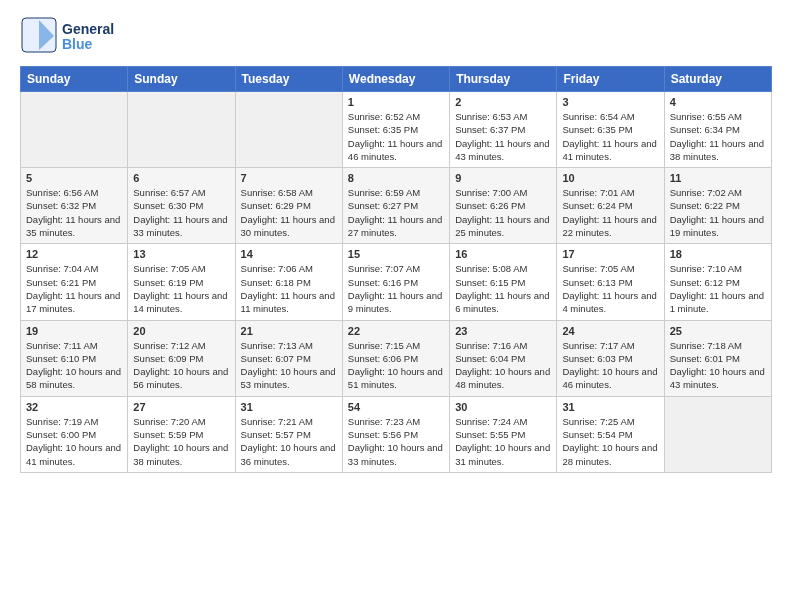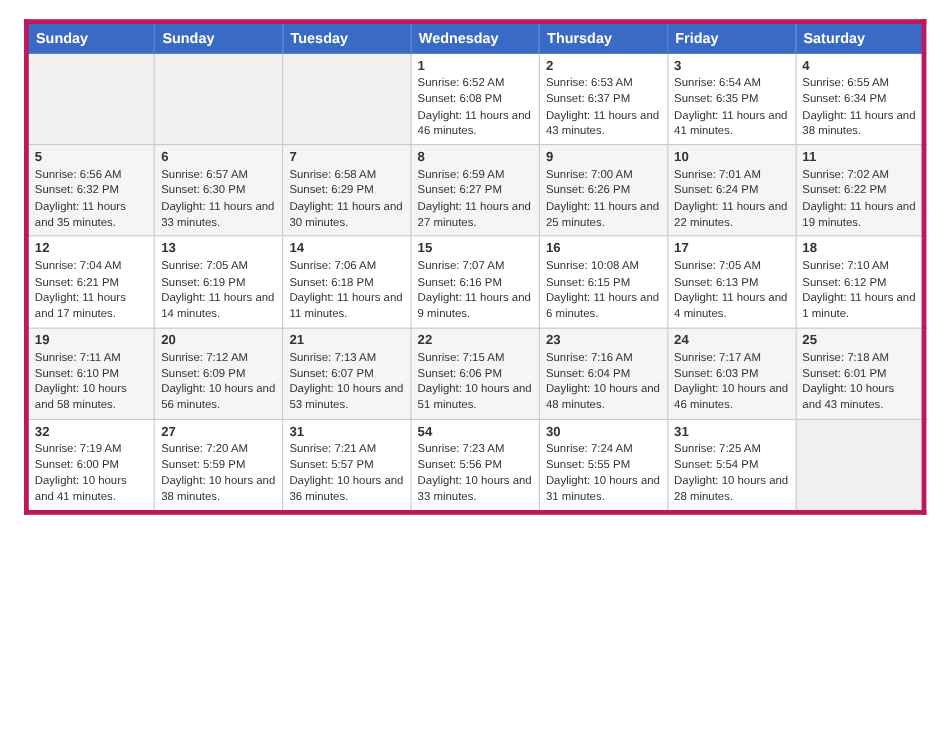--- a/index.html
+++ b/index.html
@@ -31,21 +31,21 @@
       font-weight: bold;
       color: #1a3a6b;
     }
     .location {
       font-size: 14px;
       color: #555;
     }
     .calendar {
       width: 100%;
       border-collapse: collapse;
-      border: 4px solid #be185d;
+      border: 1px solid #be185d;
     }
     .calendar th {
       background-color: #3a6bc4;
       color: #fff;
       font-size: 12px;
       font-weight: bold;
       padding: 5px 6px;
       text-align: left;
       border: 1px solid #5580cc;
     }
@@ -77,20 +77,40 @@
       color: #333;
     }
     .empty-cell {
       background: #f0f0f0 !important;
     }
   </style>
 </head>
 <body>
 
 <div class="container">
+  <div class="header">
+    <div class="logo">
+  <div style="display:flex;align-items:center;">
+    <div style="margin-right:4px;">
+      <svg width="38" height="38" viewBox="0 0 38 38">
+        <rect x="2" y="2" width="34" height="34" rx="4" fill="#e8f0ff" stroke="#1a3a6b" stroke-width="1"></rect>
+        <polygon points="19,4 34,20 19,34" fill="#4a90d9" opacity="0.6"></polygon>
+      </svg>
+    </div>
+    <div>
+      <div style="font-size:14px;font-weight:bold;color:#1a3a6b;line-height:1.1;">General</div>
+      <div style="font-size:14px;font-weight:bold;color:#4a90d9;line-height:1.1;">Blue</div>
+    </div>
+  </div>
+</div>
+    <div class="title-block">
+      <div class="month-title"></div>
+      <div class="location"></div>
+    </div>
+  </div>
 
   <table class="calendar">
     <thead>
       <tr>
       <th>Sunday</th>
           <th>Sunday</th>
           <th>Tuesday</th>
           <th>Wednesday</th>
           <th>Thursday</th>
           <th>Friday</th>
@@ -98,21 +118,21 @@
         </tr>
     </thead>
     <tbody id="calendar-body">
     <tr>
           <td class="empty-cell"></td>
           <td class="empty-cell"></td>
           <td class="empty-cell"></td>
           <td>
             <span class="day-num">1</span>
             <div class="day-info">Sunrise: 6:52 AM
-Sunset: 6:08 PM
+Sunset: 6:35 PM
 Daylight: 11 hours and 46 minutes.</div>
           </td>
           <td>
             <span class="day-num">2</span>
             <div class="day-info">Sunrise: 6:53 AM
 Sunset: 6:37 PM
 Daylight: 11 hours and 43 minutes.</div>
           </td>
           <td>
             <span class="day-num">3</span>
@@ -191,21 +211,21 @@
 Daylight: 11 hours and 11 minutes.</div>
           </td>
           <td>
             <span class="day-num">15</span>
             <div class="day-info">Sunrise: 7:07 AM
 Sunset: 6:16 PM
 Daylight: 11 hours and 9 minutes.</div>
           </td>
           <td>
             <span class="day-num">16</span>
-            <div class="day-info">Sunrise: 10:08 AM
+            <div class="day-info">Sunrise: 5:08 AM
 Sunset: 6:15 PM
 Daylight: 11 hours and 6 minutes.</div>
           </td>
           <td>
             <span class="day-num">17</span>
             <div class="day-info">Sunrise: 7:05 AM
 Sunset: 6:13 PM
 Daylight: 11 hours and 4 minutes.</div>
           </td>
           <td>

